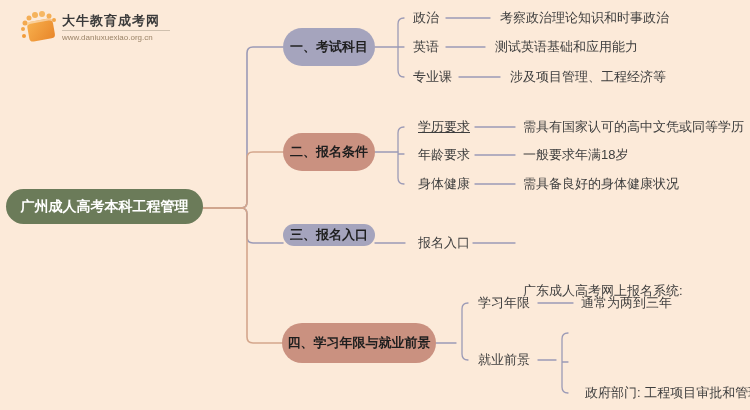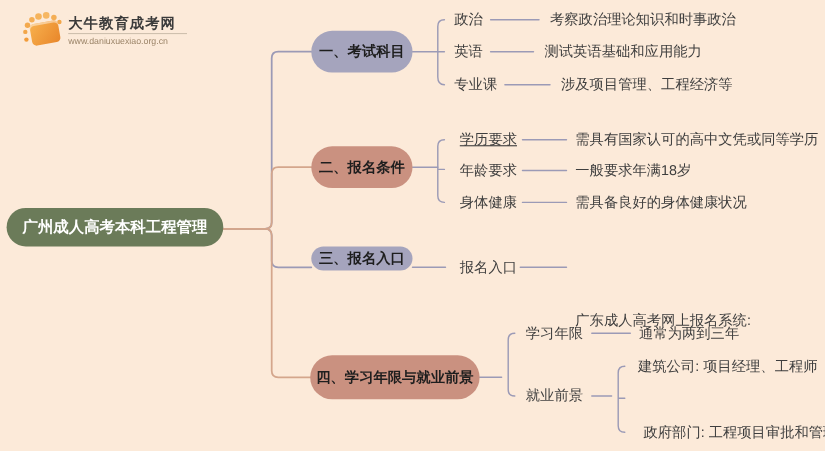--- a/index.html
+++ b/index.html
@@ -98,16 +98,15 @@
   <div class="leaf" style="left:523px;top:155px;">一般要求年满18岁</div>
   <div class="leaf" style="left:418px;top:184px;">身体健康</div>
   <div class="leaf" style="left:523px;top:184px;text-align:right;">需具备良好的身体健康状况</div>
 
   <div class="leaf" style="left:418px;top:243px;">报名入口</div>
   <div class="leaf" style="left:523px;top:243px;margin-top:48px;">广东成人高考网上报名系统:</div>
 
   <div class="leaf" style="left:478px;top:303px;">学习年限</div>
   <div class="leaf" style="left:581px;top:303px;">通常为两到三年</div>
   <div class="leaf" style="left:478px;top:360px;">就业前景</div>
-  <div class="leaf" style="left:580px;top:333px;">建筑公司: 项目经理、工程师</div>
   <div class="leaf" style="left:585px;top:393px;">政府部门: 工程项目审批和管理</div>
 
 </div>
 
 </body></html>

